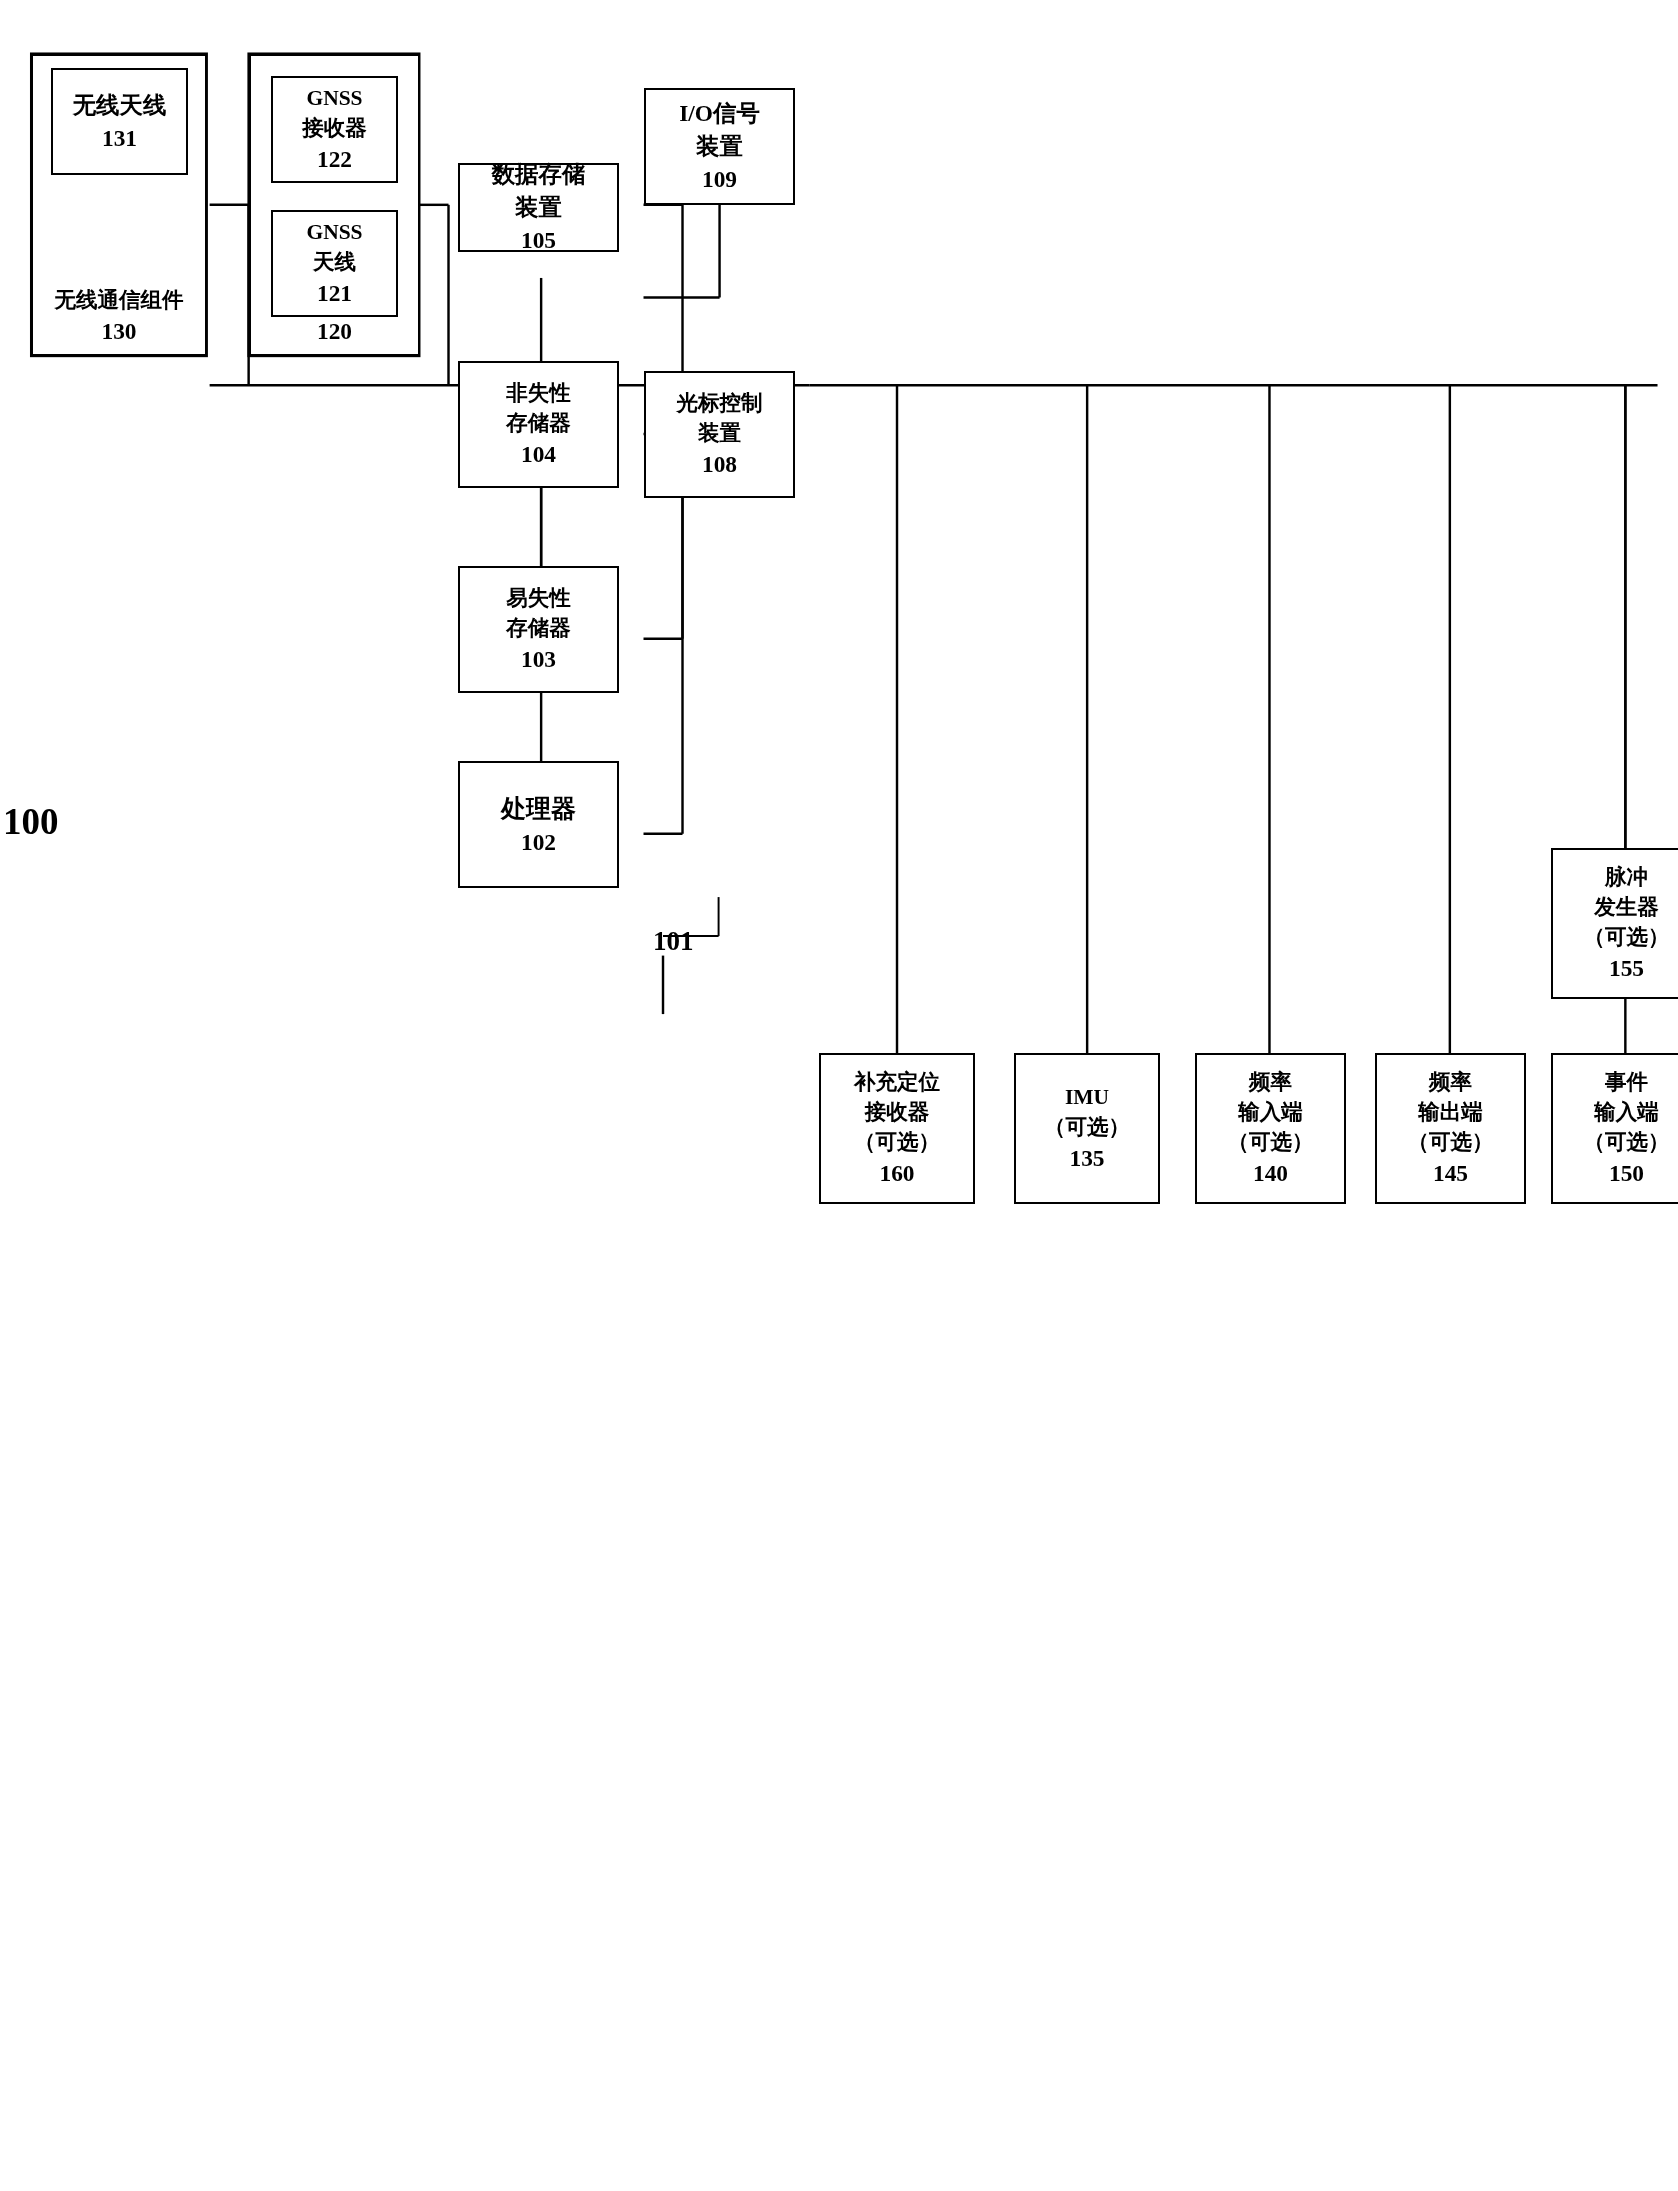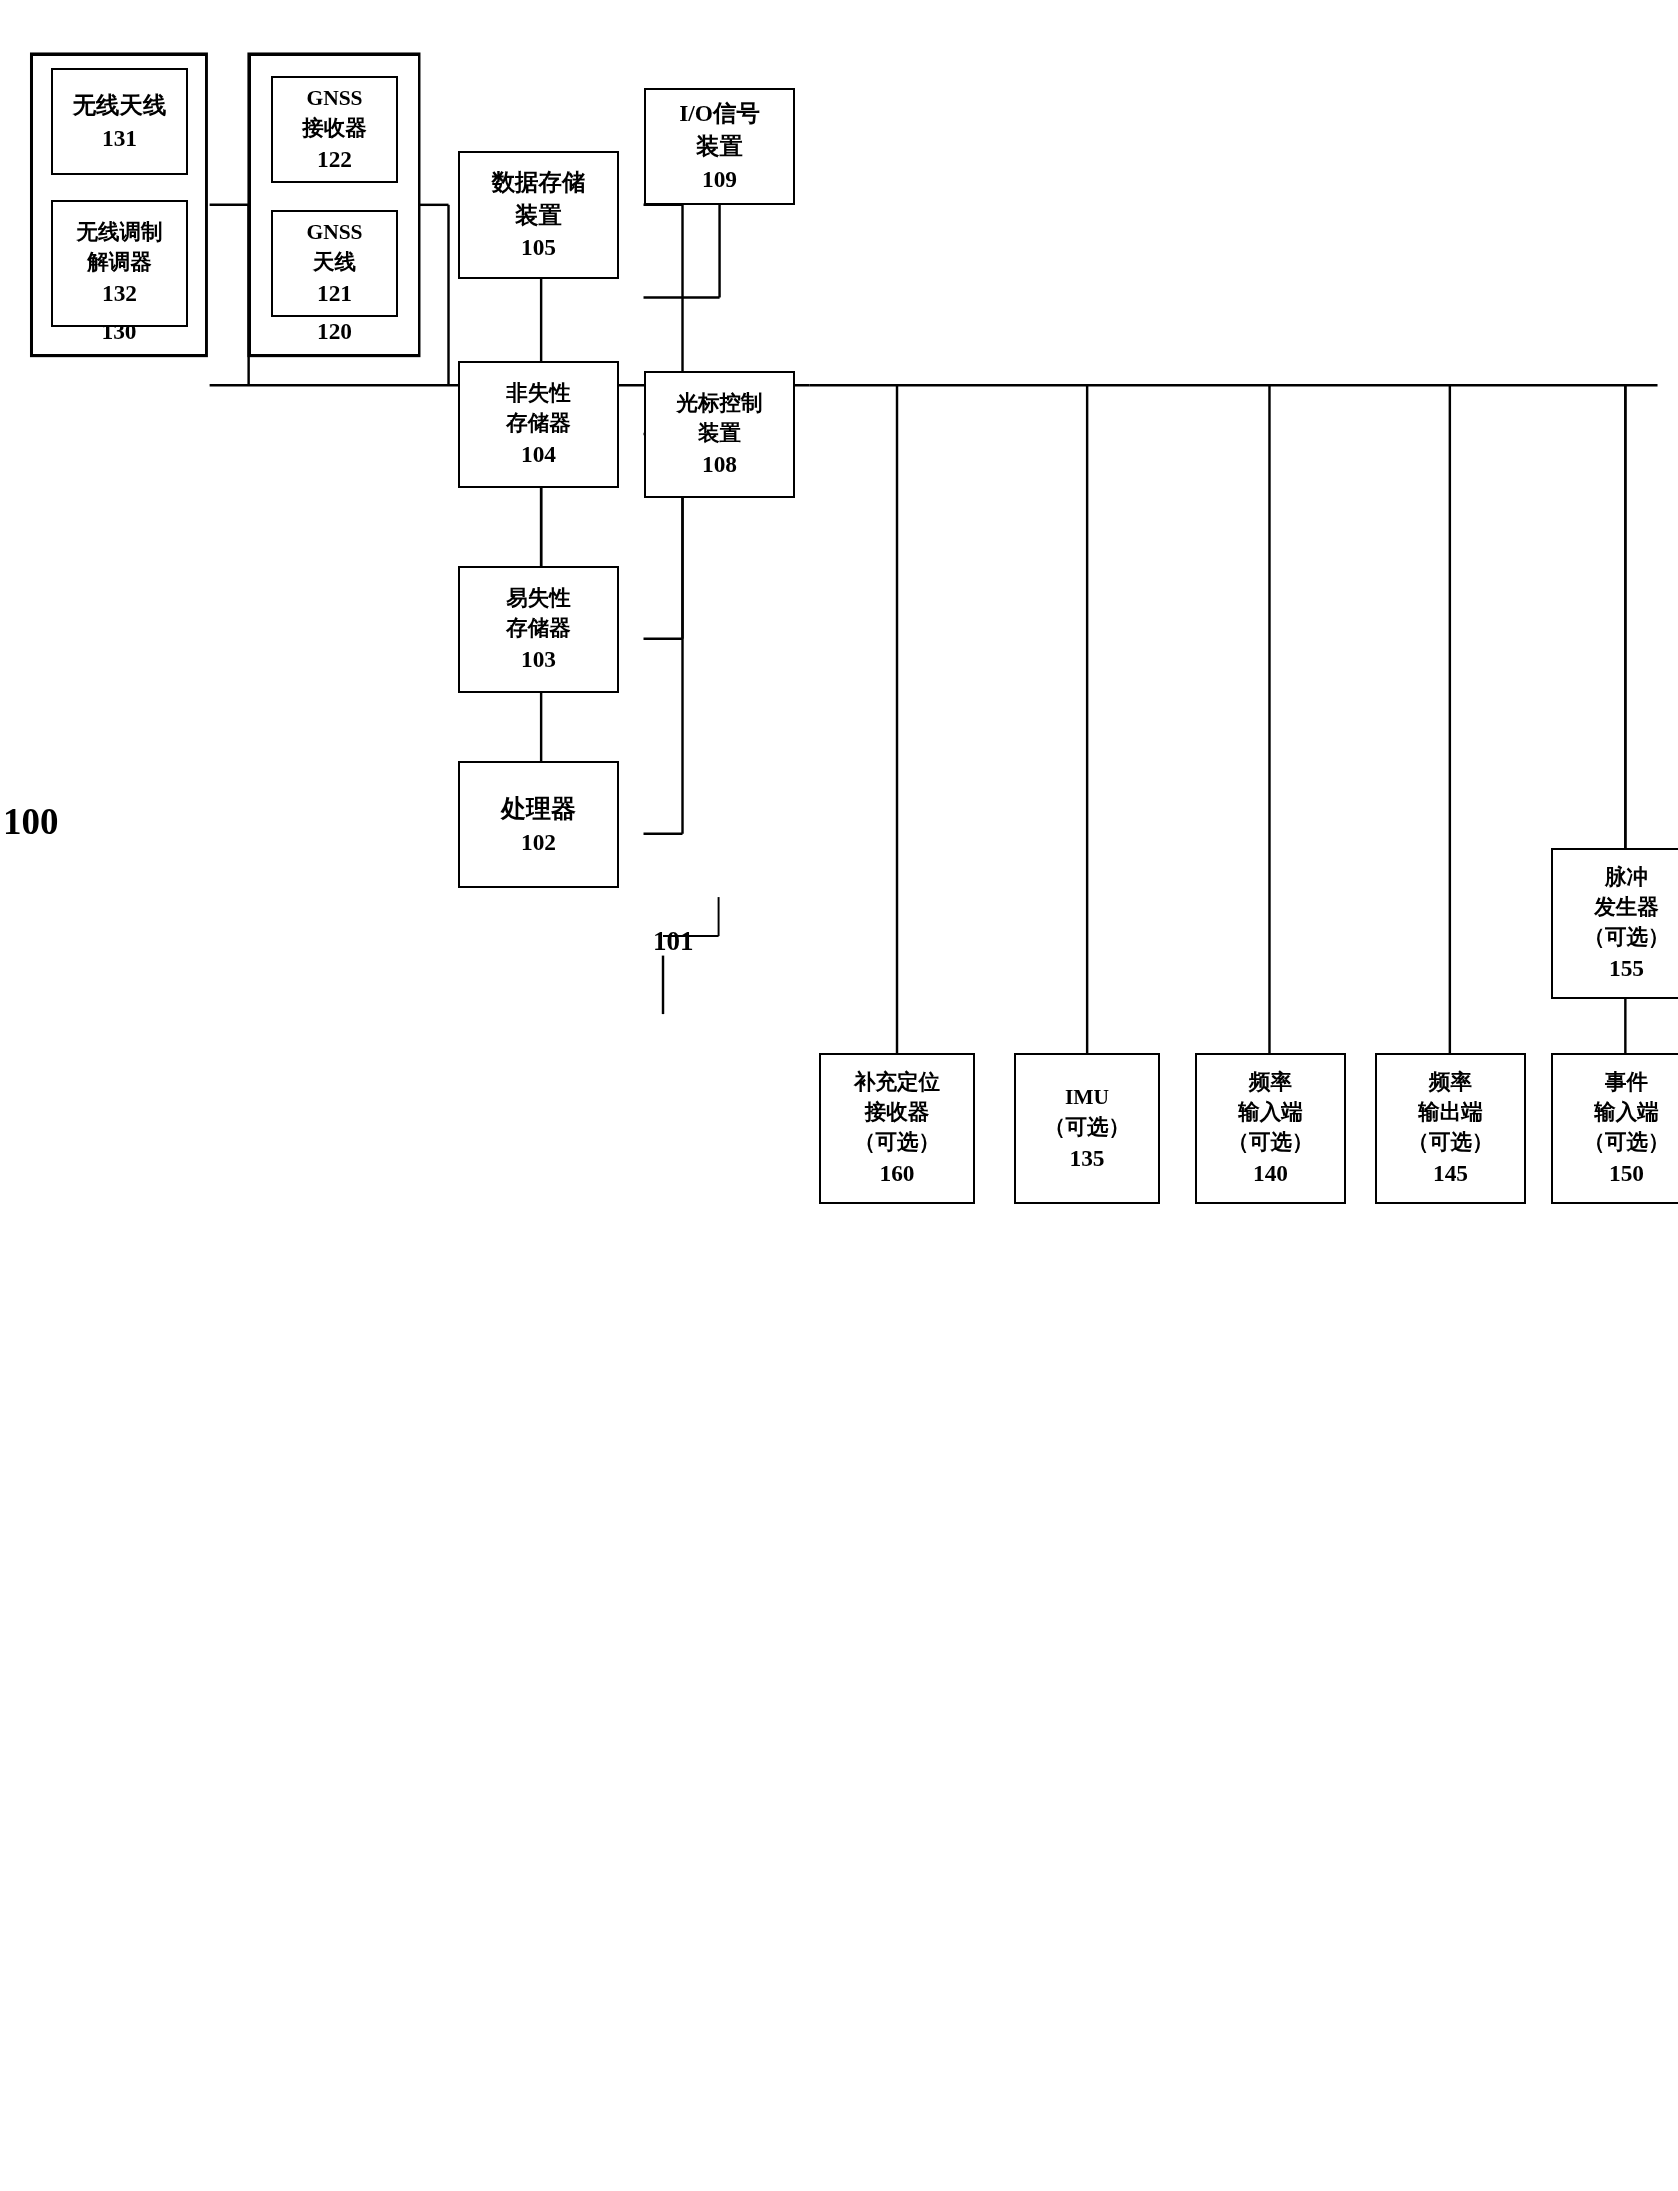--- a/index.html
+++ b/index.html
@@ -127,41 +127,37 @@
   <div class="box" style="left:31px; top:54px; width:176px; height:302px; background:transparent; border:2.4px solid #000; font-size:21.5px; justify-content:flex-end; padding-bottom:5.9px;">
     <span>无线通信组件</span>
     <span class="num">130</span>
   </div>
 
   <div class="box" style="left:51px; top:68px; width:137px; height:107px; font-size:23.4px;">
     <span>无线天线</span>
     <span class="num">131</span>
   </div>
 
-  <div class="box" style="left:51px; top:200px; width:137px; height:127px; font-size:21.5px;">
-    <span>无线调制<br>解调器</span>
-    <span class="num">132</span>
-  </div>
 
   <div class="box" style="left:249px; top:54px; width:171px; height:302px; background:transparent; border:2.4px solid #000; font-size:21.5px; justify-content:flex-end; padding-bottom:5.9px;">
     <span>位置确定<br>组件</span>
     <span class="num">120</span>
   </div>
 
   <div class="box" style="left:271px; top:76px; width:127px; height:107px; font-size:21.5px;">
     <span>GNSS<br>接收器</span>
     <span class="num">122</span>
   </div>
 
   <div class="box" style="left:271px; top:210px; width:127px; height:107px; font-size:21.5px;">
     <span>GNSS<br>天线</span>
     <span class="num">121</span>
   </div>
 
-  <div class="box" style="left:458px; top:151px; width:161px; height:128px; font-size:23.4px;">
+  <div class="box" style="left:458px; top:163px; width:161px; height:89px; font-size:23.4px;">
     <span>数据存储<br>装置</span>
     <span class="num">105</span>
   </div>
 
   <div class="box" style="left:644px; top:88px; width:151px; height:117px; font-size:23.4px;">
     <span>I/O信号<br>装置</span>
     <span class="num">109</span>
   </div>
 
 

